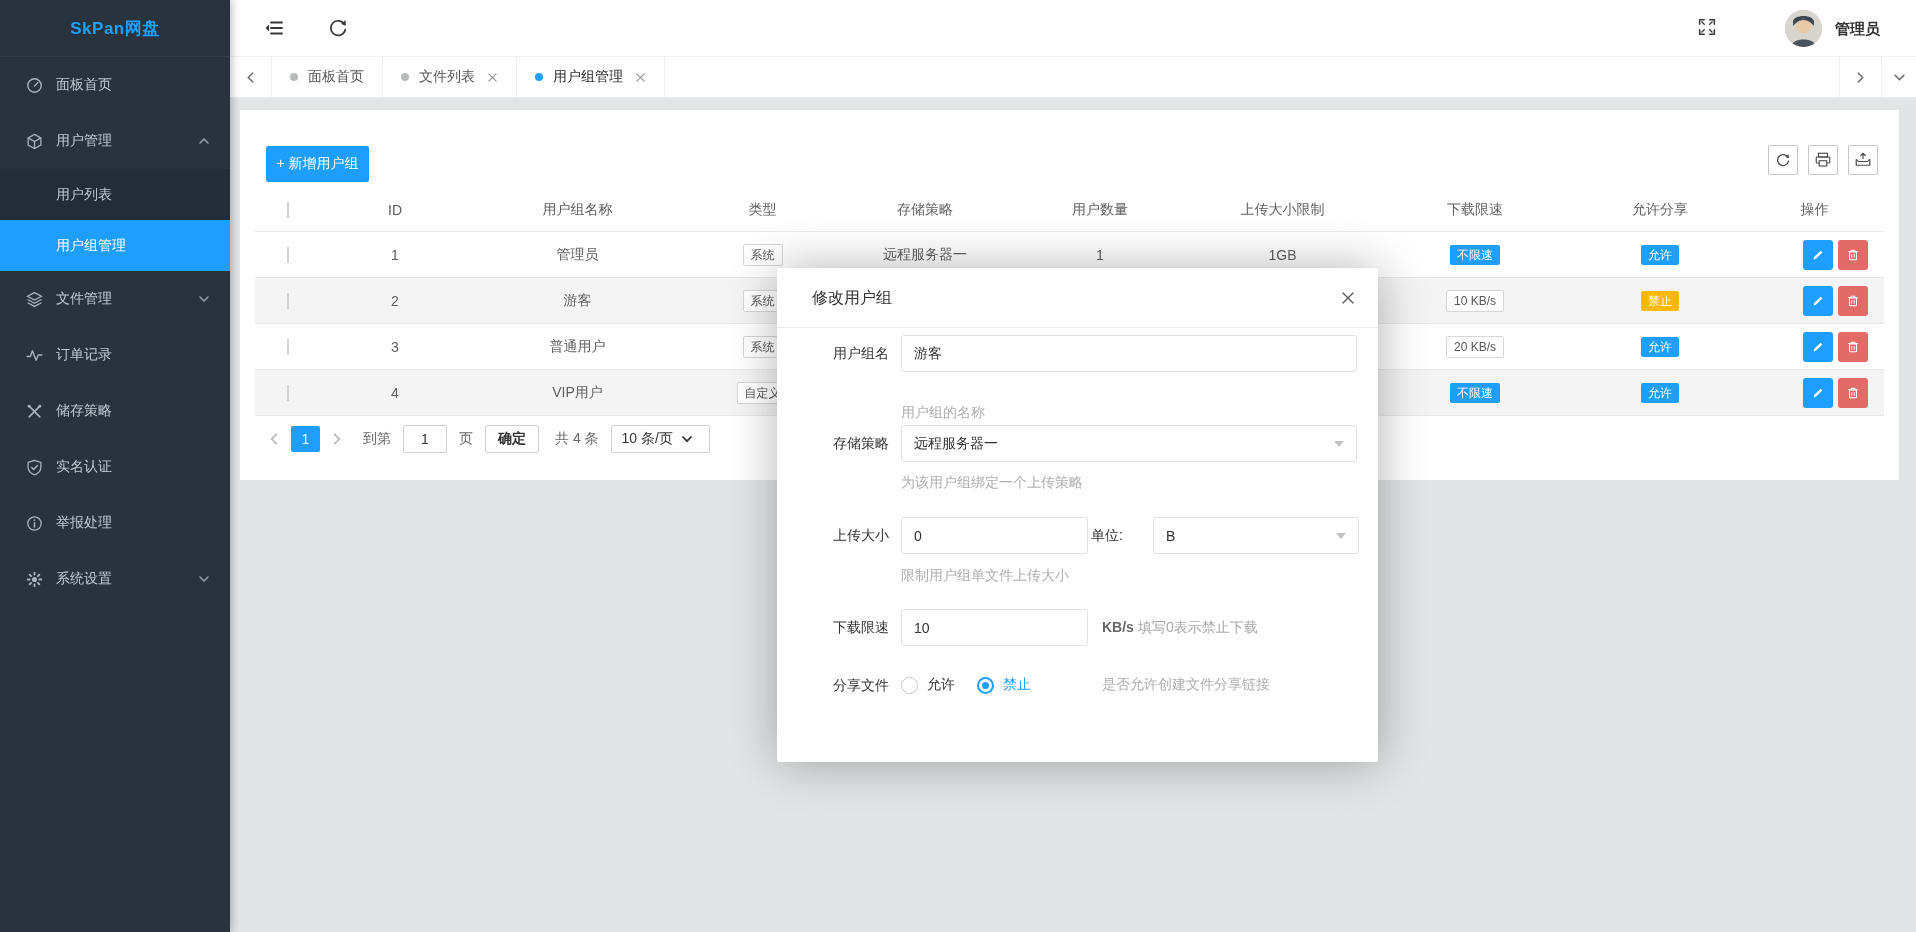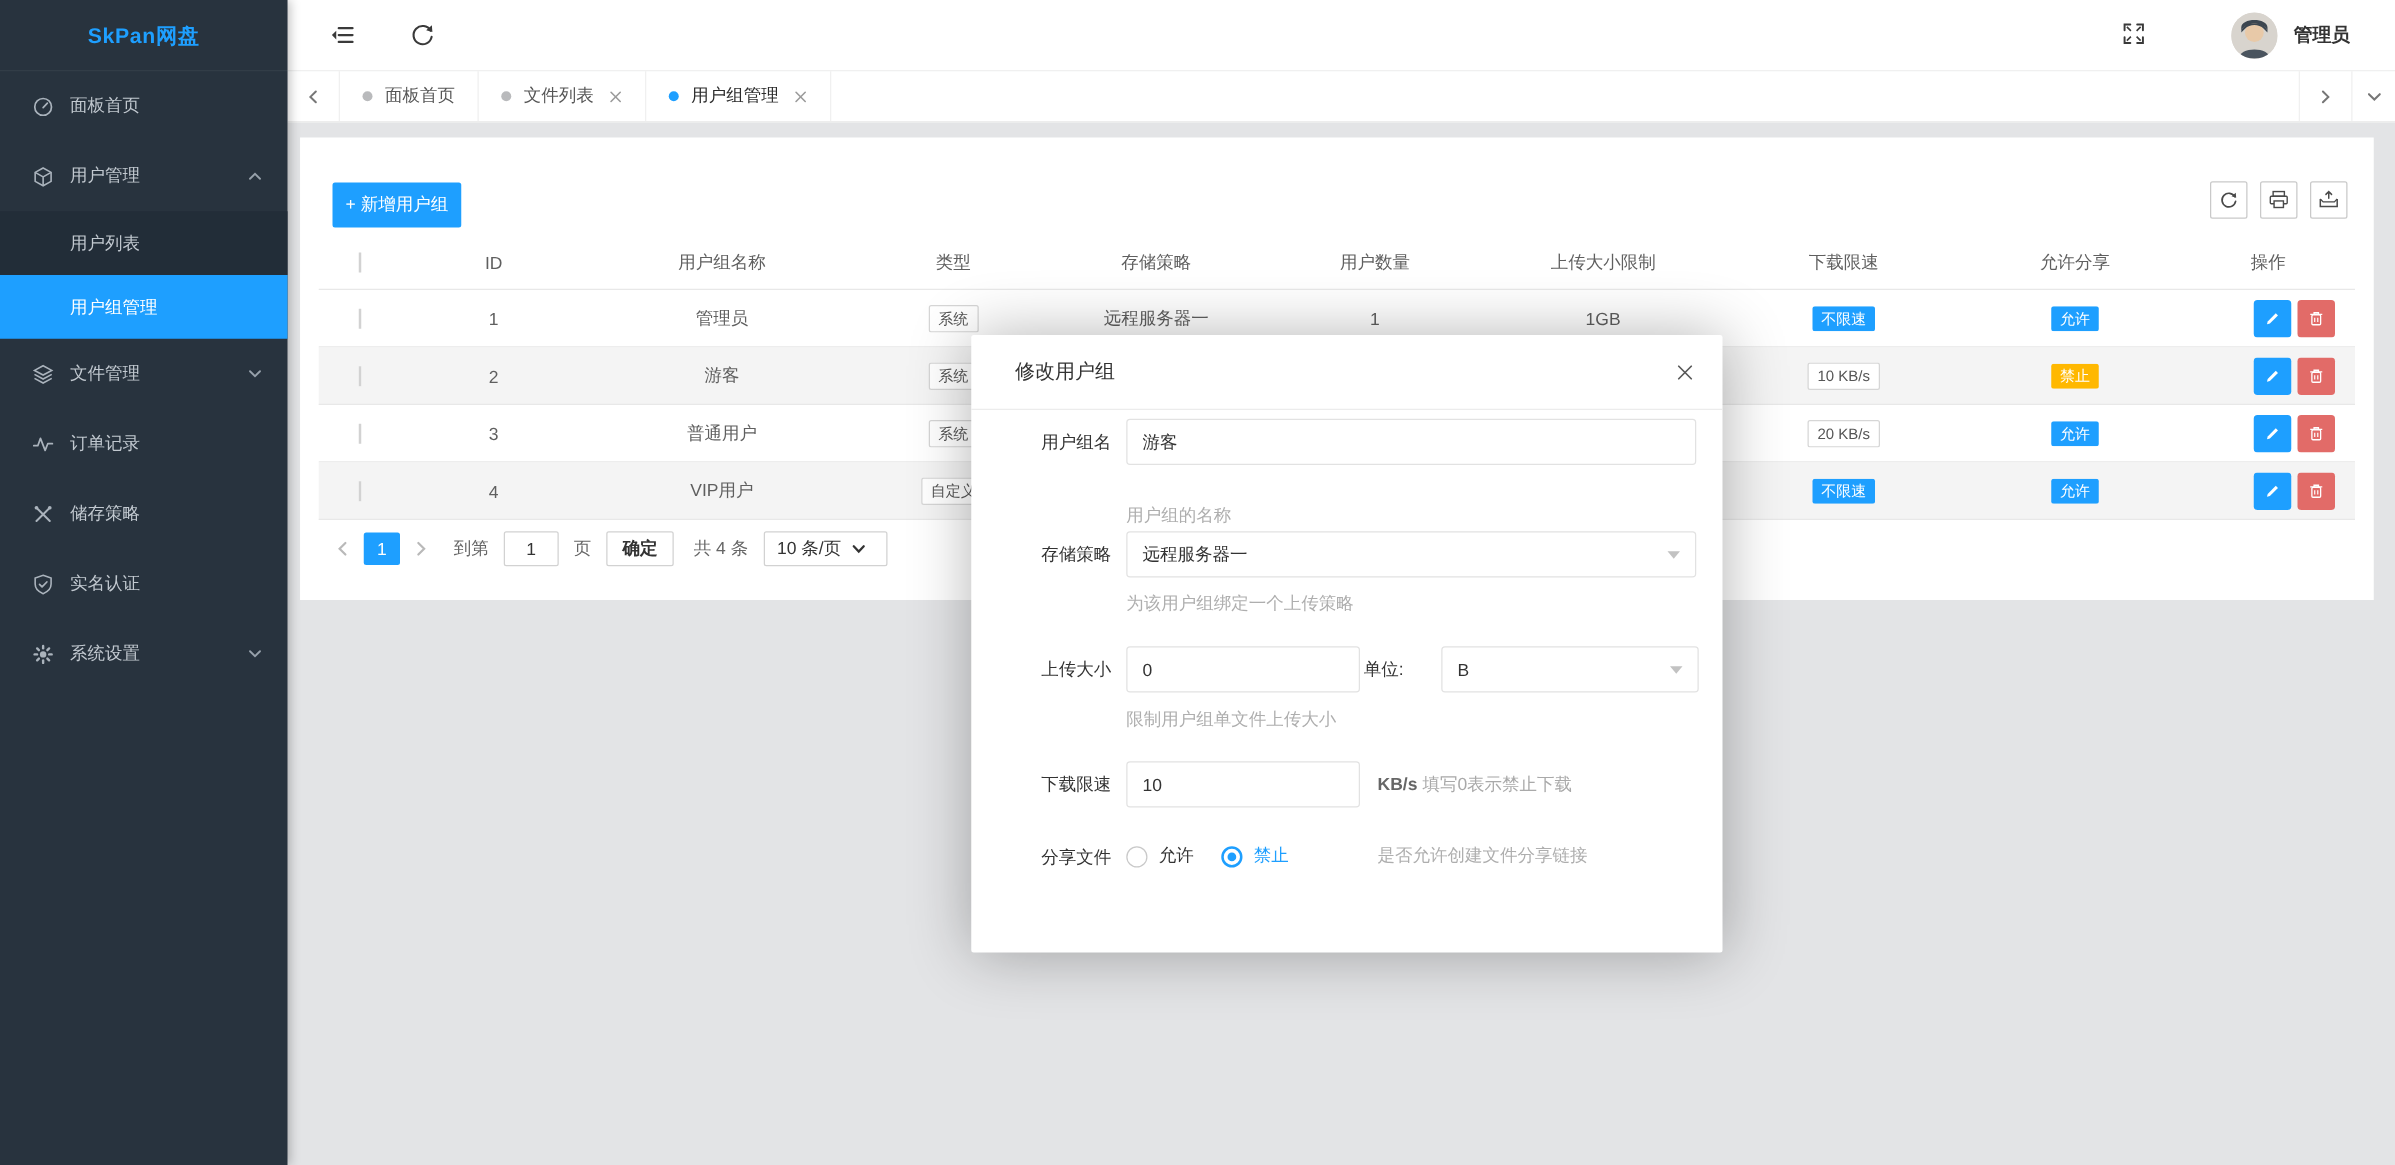--- a/index.html
+++ b/index.html
@@ -196,20 +196,30 @@
     <div class="nav-item">
       <span class="nicon">
         <svg viewBox="0 0 16 16" width="17" height="17">
             <path d="M8 1.2 L14 3.2 V7.8 C14 11.7 11.2 13.8 8 15 C4.8 13.8 2 11.7 2 7.8 V3.2 Z" fill="none" stroke="currentColor" stroke-width="1.2"></path>
             <path d="M5.3 8 L7.2 9.9 L10.8 6.2" fill="none" stroke="currentColor" stroke-width="1.3" stroke-linecap="round" stroke-linejoin="round"></path>
           </svg>
       </span>
       <span>实名认证</span>
     </div>
 
+    <div class="nav-item">
+      <span class="nicon">
+        <svg viewBox="0 0 16 16" width="17" height="17">
+            <circle cx="8" cy="8" r="6.3" fill="none" stroke="currentColor" stroke-width="1.2"></circle>
+            <path d="M8 7.2 V11.3" stroke="currentColor" stroke-width="1.4" stroke-linecap="round"></path>
+            <circle cx="8" cy="4.8" r="0.9" fill="currentColor"></circle>
+          </svg>
+      </span>
+      <span>举报处理</span>
+    </div>
 
     <div class="nav-item">
       <span class="nicon">
         <svg viewBox="0 0 16 16" width="17" height="17">
             <circle cx="8" cy="8" r="2.4" fill="currentColor"></circle>
             <g stroke="currentColor" stroke-width="1.8" stroke-linecap="round">
               <path d="M8 1.6 V3.4"></path>
               <path d="M8 12.6 V14.4"></path>
               <path d="M1.6 8 H3.4"></path>
               <path d="M12.6 8 H14.4"></path>

